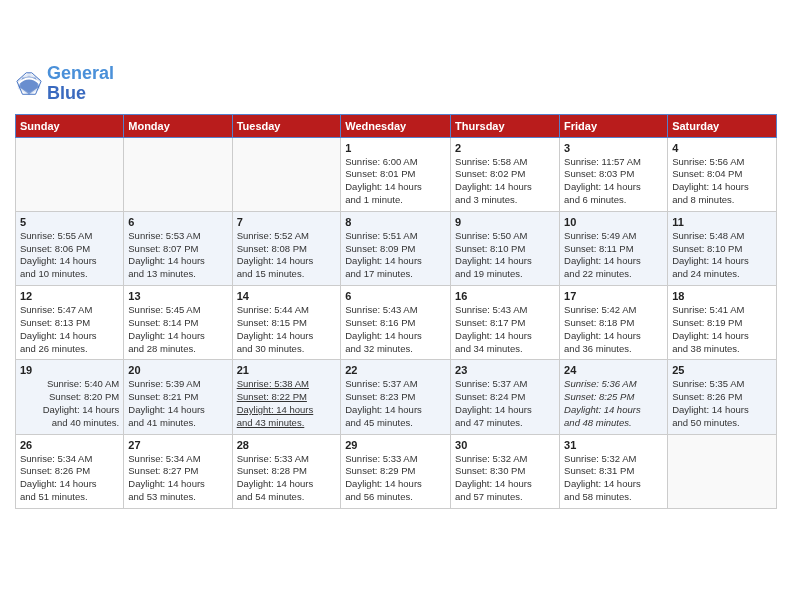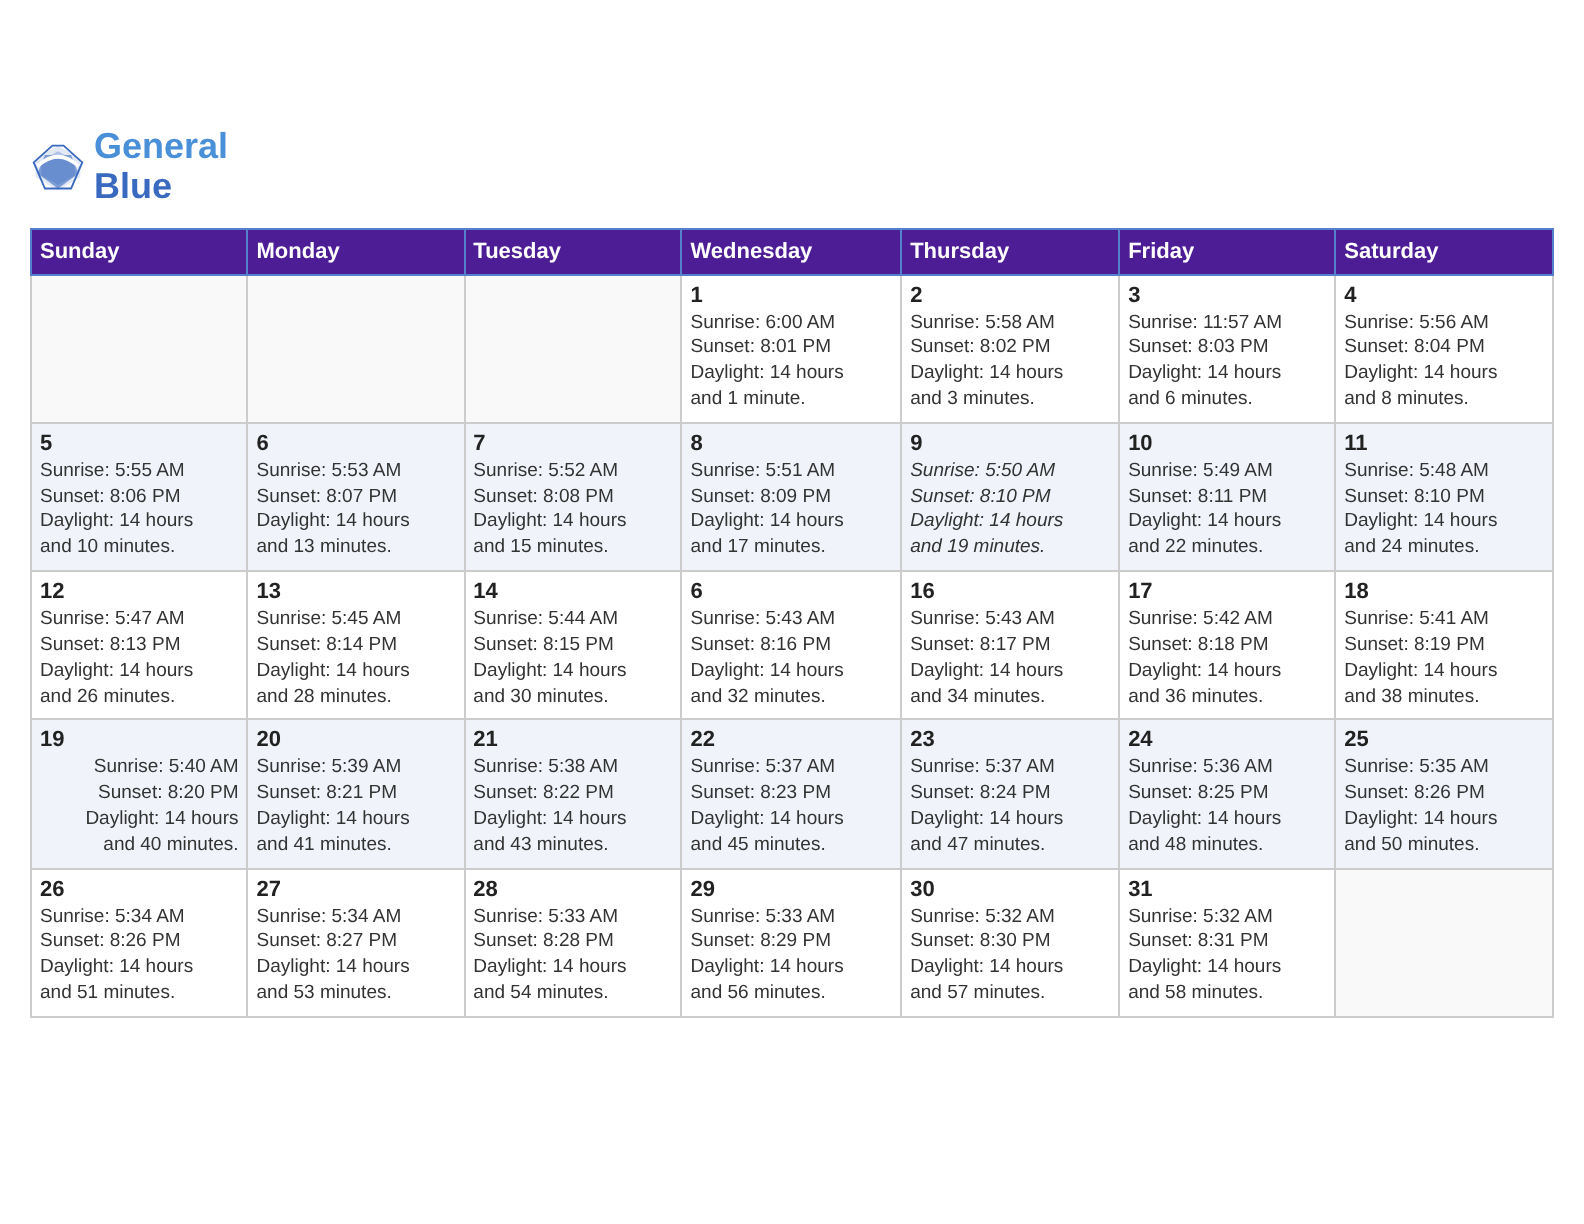--- a/index.html
+++ b/index.html
@@ -52,21 +52,21 @@
     .location-title {
       font-size: 14px;
       color: #333;
     }
     .calendar {
       width: 100%;
       border-collapse: collapse;
       font-size: 10px;
     }
     .calendar th {
-      background: #4c1d95;
+      background: #b91c1c;
       color: #fff;
       padding: 5px 4px;
       font-size: 11px;
       font-weight: bold;
       border: 1px solid #5580cc;
       text-align: left;
     }
     .calendar td {
       border: 1px solid #ccc;
       vertical-align: top;
@@ -188,21 +188,21 @@
           </td>
           <td>
             <div class="day-number">8</div>
             <div class="day-info" style="white-space: pre-line;">Sunrise: 5:51 AM
 Sunset: 8:09 PM
 Daylight: 14 hours
 and 17 minutes.</div>
           </td>
           <td>
             <div class="day-number">9</div>
-            <div class="day-info" style="white-space: pre-line; font-style: italic;">Sunrise: 5:50 AM
+            <div class="day-info" style="white-space: pre-line;">Sunrise: 5:50 AM
 Sunset: 8:10 PM
 Daylight: 14 hours
 and 19 minutes.</div>
           </td>
           <td>
             <div class="day-number">10</div>
             <div class="day-info" style="white-space: pre-line;">Sunrise: 5:49 AM
 Sunset: 8:11 PM
 Daylight: 14 hours
 and 22 minutes.</div>
@@ -276,42 +276,42 @@
           </td>
           <td>
             <div class="day-number">20</div>
             <div class="day-info" style="white-space: pre-line;">Sunrise: 5:39 AM
 Sunset: 8:21 PM
 Daylight: 14 hours
 and 41 minutes.</div>
           </td>
           <td>
             <div class="day-number">21</div>
-            <div class="day-info" style="white-space: pre-line;">Sunrise: 5:38 AM
+            <div class="day-info" style="white-space: pre-line; text-decoration: underline;">Sunrise: 5:38 AM
 Sunset: 8:22 PM
 Daylight: 14 hours
 and 43 minutes.</div>
           </td>
           <td>
             <div class="day-number">22</div>
             <div class="day-info" style="white-space: pre-line;">Sunrise: 5:37 AM
 Sunset: 8:23 PM
 Daylight: 14 hours
 and 45 minutes.</div>
           </td>
           <td>
             <div class="day-number">23</div>
             <div class="day-info" style="white-space: pre-line;">Sunrise: 5:37 AM
 Sunset: 8:24 PM
 Daylight: 14 hours
 and 47 minutes.</div>
           </td>
           <td>
             <div class="day-number">24</div>
-            <div class="day-info" style="white-space: pre-line;">Sunrise: 5:36 AM
+            <div class="day-info" style="white-space: pre-line; font-style: italic;">Sunrise: 5:36 AM
 Sunset: 8:25 PM
 Daylight: 14 hours
 and 48 minutes.</div>
           </td>
           <td>
             <div class="day-number">25</div>
             <div class="day-info" style="white-space: pre-line;">Sunrise: 5:35 AM
 Sunset: 8:26 PM
 Daylight: 14 hours
 and 50 minutes.</div>

